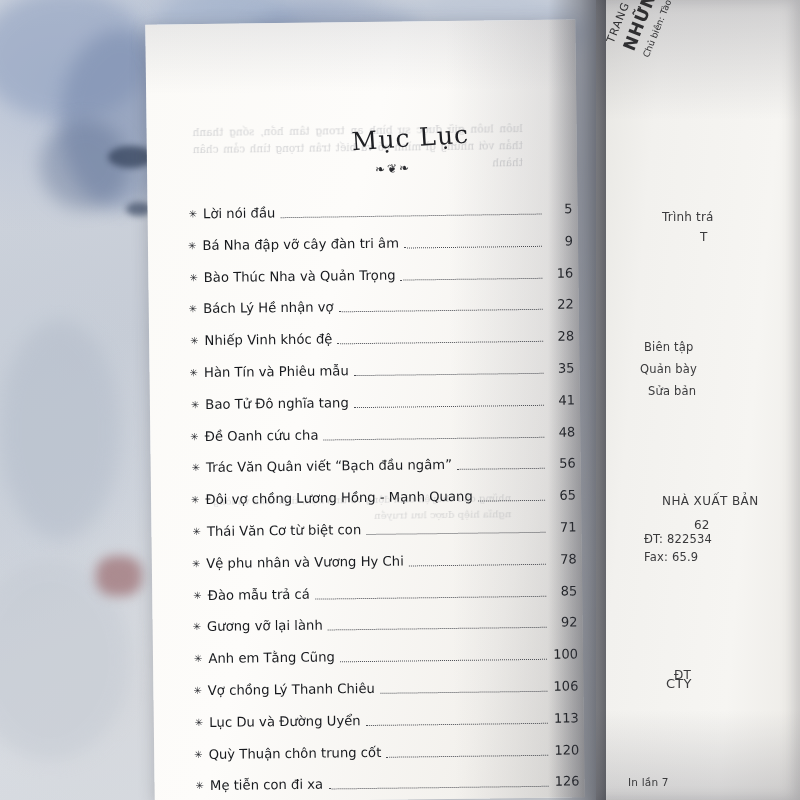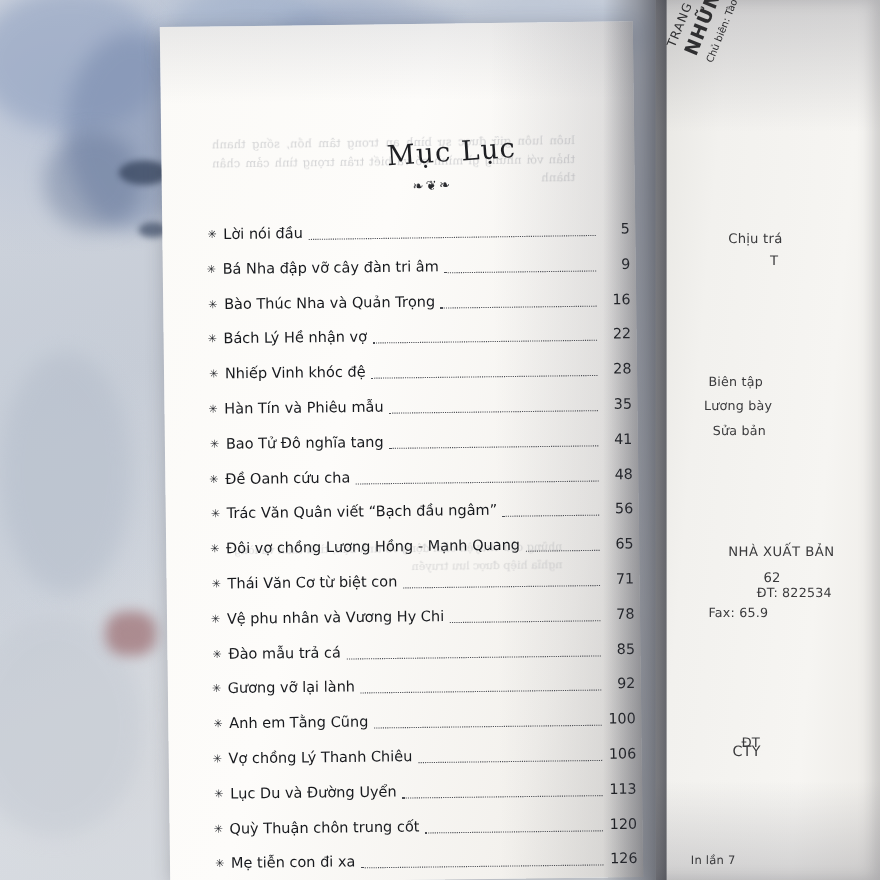--- a/index.html
+++ b/index.html
@@ -220,30 +220,30 @@
   <div class="right-page">
     <div class="shade-top"></div>
     <div class="shade-bottom"></div>
 
     <div class="rp-head">
       <div class="line1">TRANG HOA - HÀNH</div>
       <div class="line2">NHỮNG TÌNH</div>
       <div class="line3">Chủ biên: Tào Du Chương</div>
     </div>
 
-    <div class="rp-text" style="left:66px; top:210px; font-size:12px;">Chịu trá</div>
+    <div class="rp-text" style="left:66px; top:210px; font-size:12px;">Trình trá</div>
     <div class="rp-text" style="left:104px; top:230px; font-size:12px;">T</div>
 
     <div class="rp-text" style="left:48px; top:340px; font-size:11.5px;">Biên tập</div>
-    <div class="rp-text" style="left:44px; top:362px; font-size:11.5px;">Lương bày</div>
+    <div class="rp-text" style="left:44px; top:362px; font-size:11.5px;">Quản bày</div>
     <div class="rp-text" style="left:52px; top:384px; font-size:11.5px;">Sửa bản</div>
 
     <div class="rp-text" style="left:22px; top:494px; font-size:12px; letter-spacing:.4px;margin-left:44px;">NHÀ XUẤT BẢN</div>
     <div class="rp-text" style="left:98px; top:518px; font-size:12px;">62</div>
-    <div class="rp-text" style="left:48px; top:532px; font-size:11.5px;margin-left:44px;">ĐT: 822534</div>
+    <div class="rp-text" style="left:48px; top:532px; font-size:11.5px;">ĐT: 822534</div>
     <div class="rp-text" style="left:48px; top:550px; font-size:11.5px;">Fax: 65.9</div>
 
     <div class="rp-text" style="left:70px; top:676px; font-size:13px;">CTY</div>
     <div class="rp-text" style="left:78px; top:668px; font-size:12px;">ĐT</div>
     <div class="rp-text" style="left:32px; top:776px; font-size:10.5px;">In lần 7</div>
   </div>
 
   <div class="gutter"></div>
 
   <div class="left-page">

